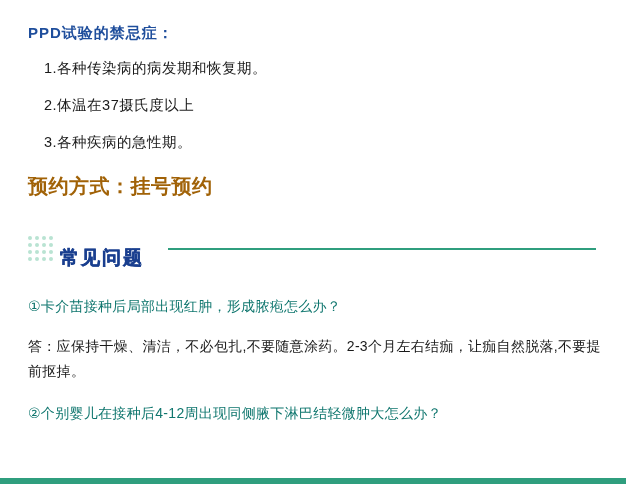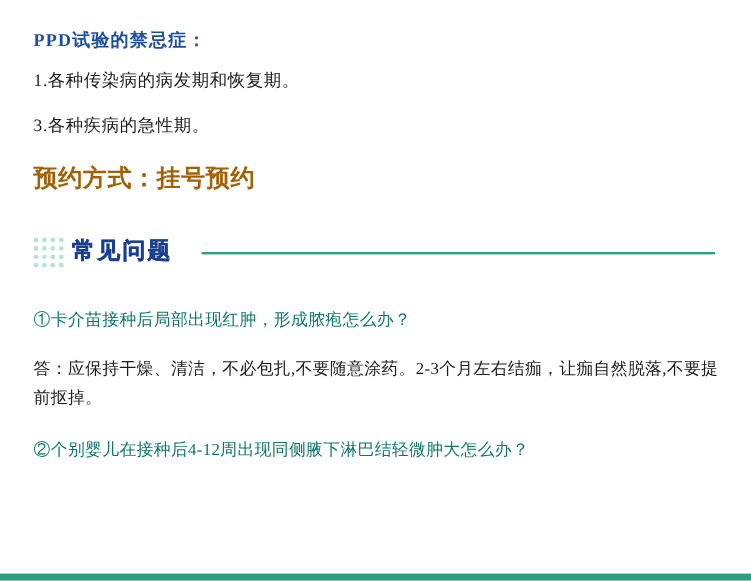--- a/index.html
+++ b/index.html
@@ -13,34 +13,33 @@
     font-family: "Liberation Sans", "DejaVu Sans", sans-serif;
     color: #222222;
     overflow: hidden;
   }
   .page {
     position: relative;
     width: 626px;
     height: 484px;
     box-sizing: border-box;
     padding: 18px 22px 0 28px;
-    font-family: Liberation Serif, serif;
   }
   .section-title {
     color: #1f4e9c;
     font-weight: bold;
     font-size: 15px;
     letter-spacing: 1px;
     margin: 6px 0 14px 0;
   }
   .list-item {
     font-size: 14.5px;
     color: #1a1a1a;
     line-height: 1.6;
-    margin: 0 0 14px 0;
+    margin: 0 0 14px 16px;
     letter-spacing: 0.5px;
   }
   .booking-line {
     font-size: 20px;
     color: #a16207;
     font-weight: bold;
     letter-spacing: 0.5px;
     margin: 18px 0 0 0;
   }
   .booking-line .booking-value {
@@ -67,21 +66,21 @@
   .faq-dots i {
     display: block;
     width: 4px;
     height: 4px;
     background: #b9e3d2;
     border-radius: 50%;
   }
   .faq-title {
     position: absolute;
     left: 32px;
-    top: 0;
+    top: 11px;
     font-size: 19px;
     font-weight: bold;
     letter-spacing: 2px;
     color: #1a3f8f;
     -webkit-text-stroke: 0.4px #1a3f8f;
   }
   .faq-rule {
     position: absolute;
     left: 140px;
     right: 8px;
@@ -117,20 +116,21 @@
   }
 </style>
 </head>
 <body>
 
 <div class="page">
 
   <div class="section-title">PPD试验的禁忌症：</div>
 
   <p class="list-item">1.各种传染病的病发期和恢复期。</p>
+  <p class="list-item">2.体温在37摄氏度以上</p>
   <p class="list-item">3.各种疾病的急性期。</p>
 
   <p class="booking-line"><span>预约方式：</span><span class="booking-value">挂号预约</span></p>
 
   <div class="faq-header">
     <span class="faq-dots">
       <i></i>
         <i></i>
         <i></i>
         <i></i>

